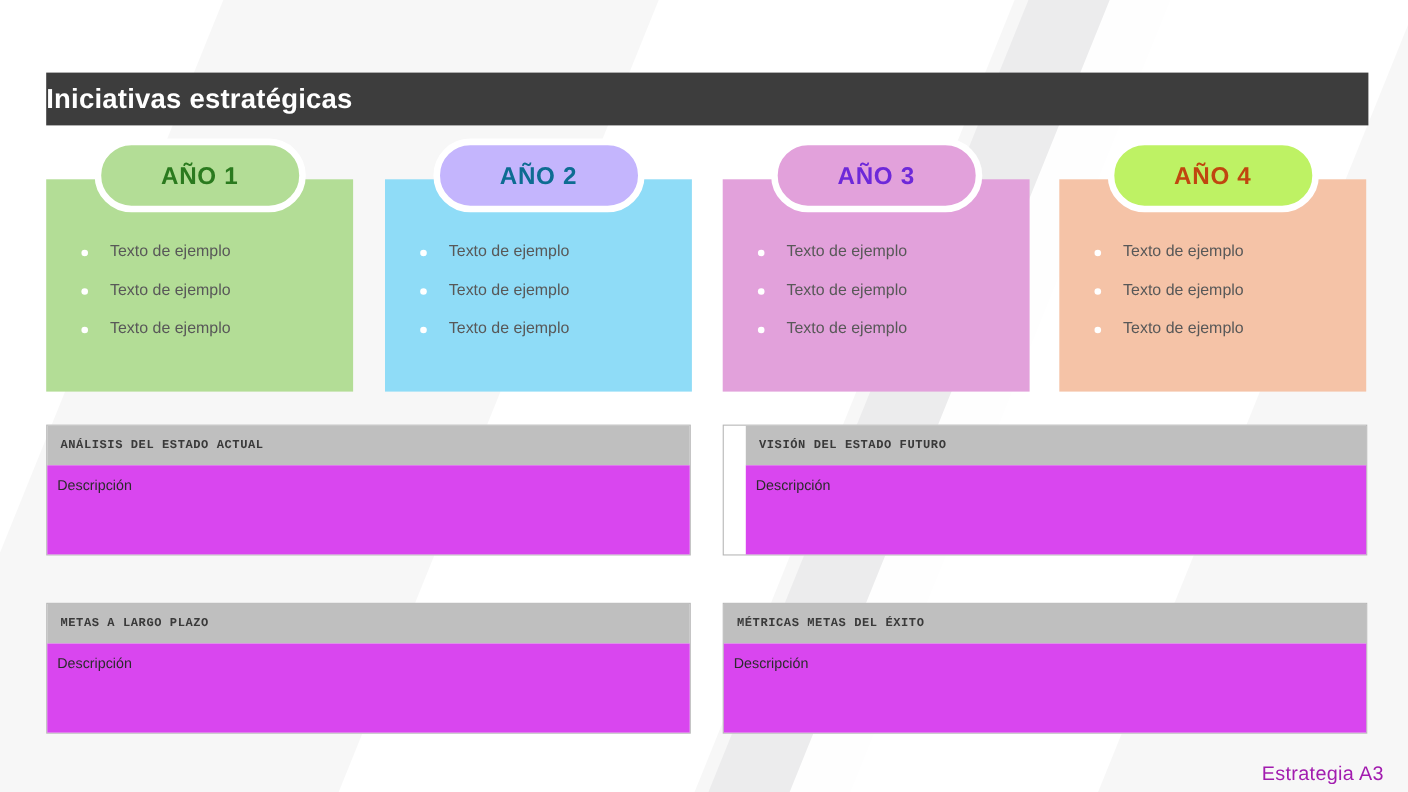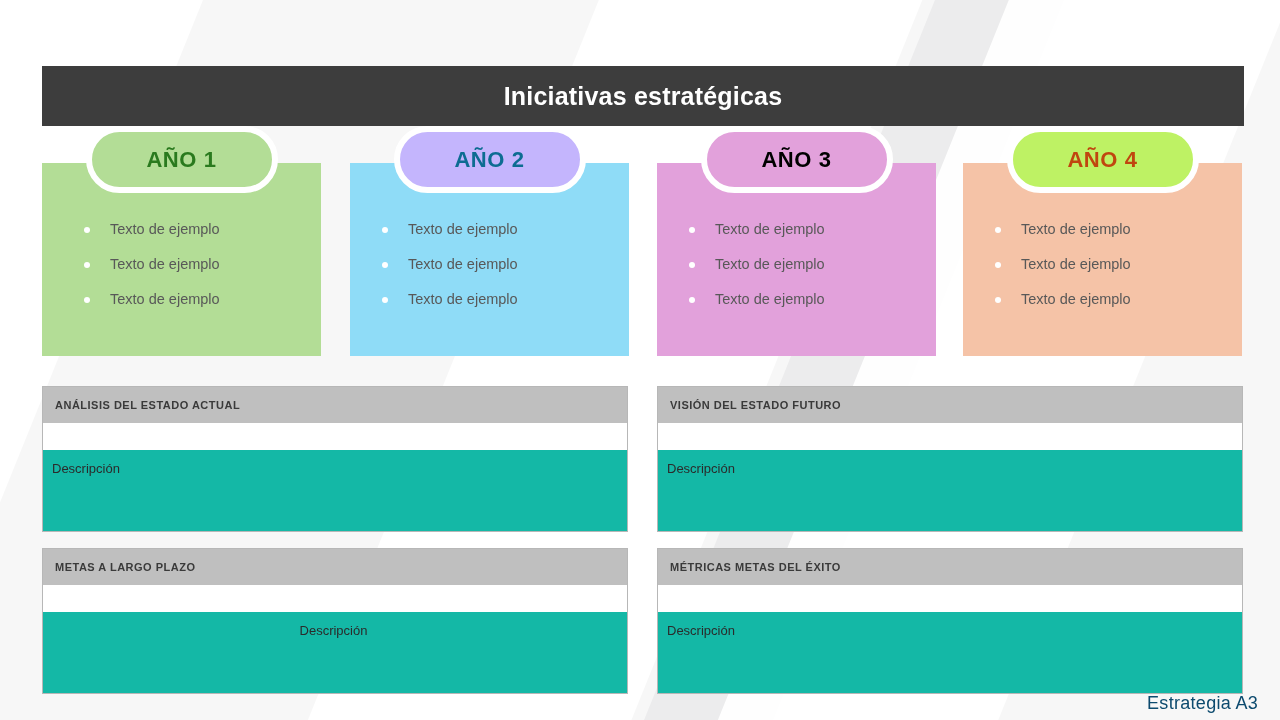--- a/index.html
+++ b/index.html
@@ -57,25 +57,25 @@
     color: #3c6ac4;
     white-space: nowrap;
   }
 
   
   .banner {
     position: absolute;
     left: 42px;
     top: 66px;
     width: 1202px;
-    height: 60px;
+    height: 48px;
     background: #3d3d3d;
     display: flex;
     align-items: center;
-    justify-content: center;
+    justify-content: flex-start;
   }
   .banner-text {
     color: #ffffff;
     font-size: 25px;
     font-weight: bold;
     letter-spacing: 0.2px;
   }
 
   
   .year-row {
@@ -85,21 +85,21 @@
     width: 1202px;
     height: 230px;
   }
   .year-card {
     position: absolute;
     top: 37px;
     width: 279px;
     height: 193px;
     padding: 44px 0 0 0;
   }
-  .year-card.c1 { left: 0px; padding-left: 10px; }
+  .year-card.c1 { left: 0px; }
   .year-card.c2 { left: 308px; }
   .year-card.c3 { left: 615px; }
   .year-card.c4 { left: 921px; }
 
   .year-badge {
     position: absolute;
     top: -37px;
     left: 50%;
     transform: translateX(-50%);
     width: 192px;
@@ -140,42 +140,42 @@
   }
 
   
   .panel {
     position: absolute;
     width: 586px;
     background: #ffffff;
     border: 1px solid #b7b7b7;
   }
   .panel.p1 { left: 42px;  top: 386px; }
-  .panel.p2 { left: 657px; top: 386px; }
+  .panel.p2 { left: 657px; top: 386px; padding-left: 20px; }
   .panel.p3 { left: 42px;  top: 548px; }
   .panel.p4 { left: 657px; top: 548px; }
 
   .panel-head {
     height: 36px;
     background: #bfbfbf;
     display: flex;
     align-items: center;
     padding-left: 12px;
+    font-family: Liberation Mono, monospace;
   }
   .panel-head-text {
     font-size: 11px;
     font-weight: bold;
     letter-spacing: 0.5px;
     color: #3a3a3a;
   }
   .panel-body {
     height: 81px;
     padding: 9px 12px 0 9px;
-    background: #14b8a6;
-    margin-top: 27px;
+    background: #d946ef;
   }
   .panel-body-text {
     font-size: 13px;
     color: #2b2b2b;
   }
 
   
   .footer {
     position: absolute;
     right: 22px;
@@ -224,21 +224,21 @@
       </div>
       <ul class="bullets">
         <li style="color: rgb(88, 88, 88);"><span class="dot"></span><span>Texto de ejemplo</span></li>
         <li style="color: rgb(88, 88, 88);"><span class="dot"></span><span>Texto de ejemplo</span></li>
         <li style="color: rgb(88, 88, 88);"><span class="dot"></span><span>Texto de ejemplo</span></li>
       </ul>
     </div>
 
     <div class="year-card c3" style="background: rgb(226, 161, 219);">
       <div class="year-badge" style="background: rgb(226, 161, 219);">
-        <span class="year-badge-label" style="color: #000000;">AÑO 3</span>
+        <span class="year-badge-label" style="color: #6d28d9;">AÑO 3</span>
       </div>
       <ul class="bullets">
         <li style="color: rgb(88, 88, 88);"><span class="dot"></span><span>Texto de ejemplo</span></li>
         <li style="color: rgb(88, 88, 88);"><span class="dot"></span><span>Texto de ejemplo</span></li>
         <li style="color: rgb(88, 88, 88);"><span class="dot"></span><span>Texto de ejemplo</span></li>
       </ul>
     </div>
 
     <div class="year-card c4" style="background: rgb(245, 195, 167);">
       <div class="year-badge" style="background: #bef264;">
@@ -264,33 +264,33 @@
 
   <div class="panel p2" style="border-color: rgb(183, 183, 183);">
     <div class="panel-head" style="background: rgb(191, 191, 191);">
       <span class="panel-head-text">VISIÓN DEL ESTADO FUTURO</span>
     </div>
     <div class="panel-body">
       <span class="panel-body-text">Descripción</span>
     </div>
   </div>
 
-  <div class="panel p3" style="border-color: rgb(183, 183, 183); text-align: center;">
+  <div class="panel p3" style="border-color: rgb(183, 183, 183);">
     <div class="panel-head" style="background: rgb(191, 191, 191);">
       <span class="panel-head-text">METAS A LARGO PLAZO</span>
     </div>
     <div class="panel-body">
       <span class="panel-body-text">Descripción</span>
     </div>
   </div>
 
   <div class="panel p4" style="border-color: rgb(183, 183, 183);">
     <div class="panel-head" style="background: rgb(191, 191, 191);">
       <span class="panel-head-text">MÉTRICAS METAS DEL ÉXITO</span>
     </div>
     <div class="panel-body">
       <span class="panel-body-text">Descripción</span>
     </div>
   </div>
 
-  <div class="footer" style="color: #0c4a6e;">Estrategia A3</div>
+  <div class="footer" style="color: #a21caf;">Estrategia A3</div>
 
 </div>
 
 </body></html>

